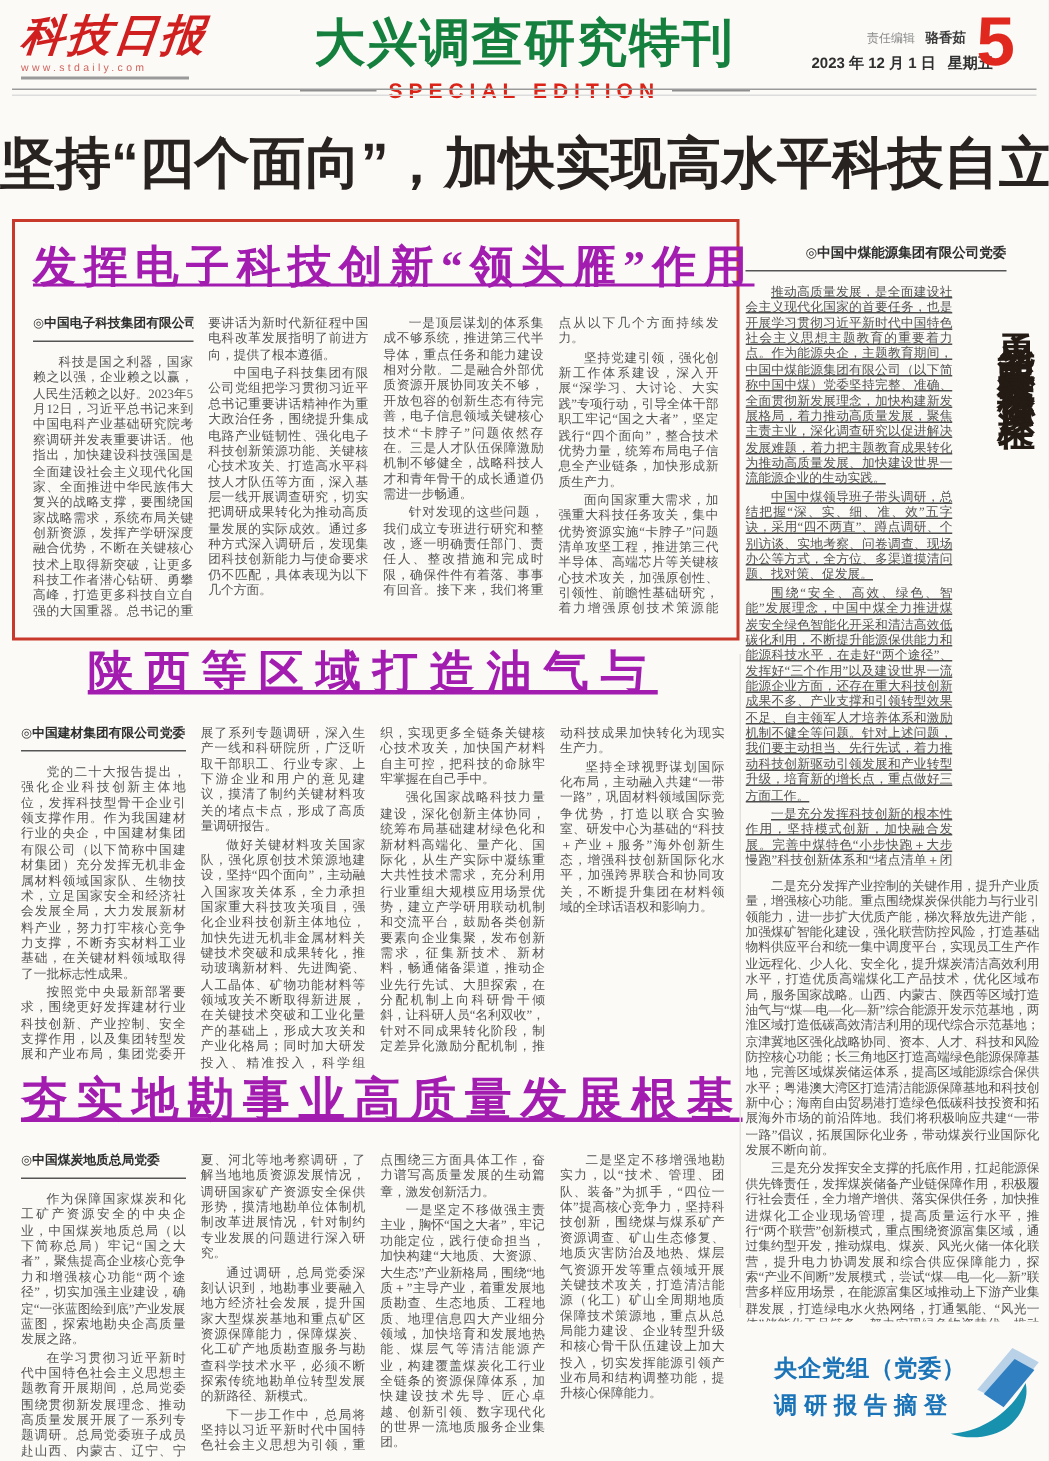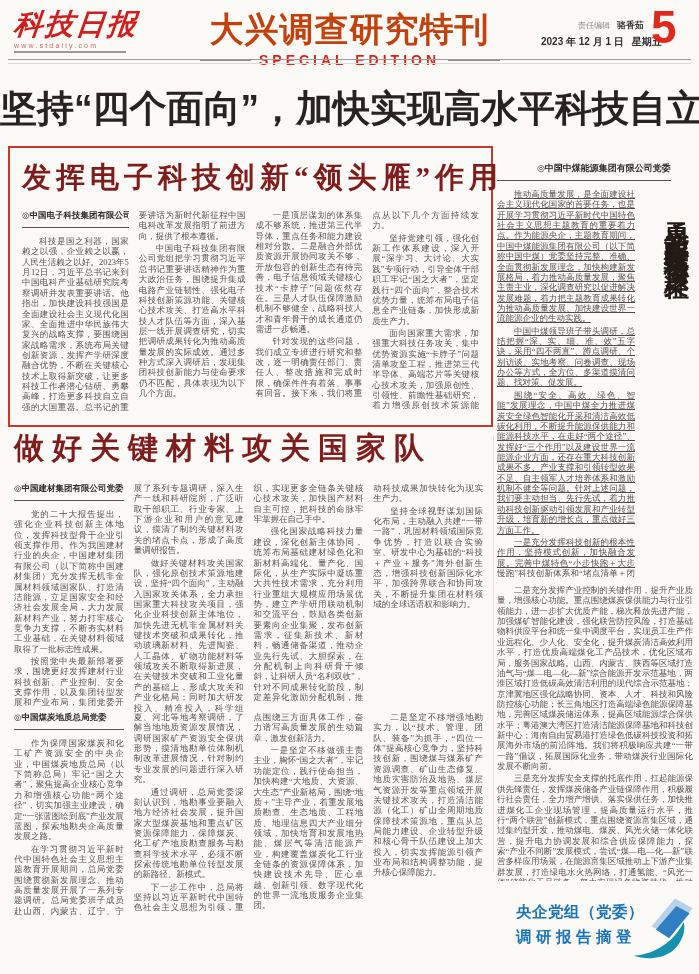--- a/index.html
+++ b/index.html
@@ -16,21 +16,21 @@
     font-family:"Liberation Serif","DejaVu Serif",serif;
     font-style:italic;font-weight:800;font-size:29px;line-height:1;
     color:#cf1f1f;transform:skewX(-6deg);letter-spacing:2px;white-space:nowrap;
   }
   .logo-url{
     margin-top:3px;font-size:7px;letter-spacing:2.2px;color:#d0655e;
     border-bottom:2px solid #9a9a9a;padding-bottom:2px;width:112px;white-space:nowrap;
   }
   .edition-block{position:absolute;left:50%;top:12px;transform:translateX(-50%);text-align:center;}
   .edition-title{
-    font-size:34px;font-weight:900;color:#c2410c;letter-spacing:1px;
+    font-size:34px;font-weight:900;color:#15803d;letter-spacing:1px;
     line-height:1;white-space:nowrap;
   }
   .edition-sub{display:flex;align-items:center;gap:8px;margin-top:6px;width:300px;margin-left:auto;margin-right:auto;}
   .edition-sub .rule{flex:1;height:1px;background:#8f8f8f;}
   .edition-sub .label{font-size:14px;font-weight:700;color:#dc2318;letter-spacing:4px;white-space:nowrap;}
   .editor-row{position:absolute;left:578px;top:19px;font-size:8px;color:#888;white-space:nowrap;}
   .editor-row .name{font-size:9px;font-weight:700;color:#3d3d3d;margin-left:7px;}
   .date-row{position:absolute;left:541px;top:35px;font-size:10px;font-weight:700;color:#2f2f2f;white-space:nowrap;}
   .date-row .weekday{margin-left:8px;}
   .page-number{
@@ -42,22 +42,22 @@
 
   
   .main-headline{
     position:absolute;left:0;top:84px;width:699px;text-align:center;
     font-size:37px;font-weight:900;color:#282220;letter-spacing:0px;
     font-family:"Liberation Sans","DejaVu Sans",sans-serif;white-space:nowrap;
   }
 
   
   .art-h2{
-    font-family:"Liberation Serif","DejaVu Serif",serif;
-    font-weight:700;color:#7f1d1d;margin:0;white-space:nowrap;
+    text-align:center;font-family:"Liberation Serif","DejaVu Serif",serif;
+    font-weight:700;color:#a21caf;margin:0;white-space:nowrap;text-decoration:underline;
   }
   .byline{
     font-size:8.5px;font-weight:700;color:#2f2f2f;
     border-bottom:1px solid #555;padding-bottom:5px;margin-bottom:8px;
     white-space:nowrap;overflow:hidden;
   }
   .flow p, .cols4 p{
     margin:0 0 2px 0;text-indent:2em;text-align:justify;
     font-size:8.5px;line-height:1.22;color:#545454;
     font-family:"Liberation Serif","DejaVu Serif",serif;
@@ -144,34 +144,35 @@
           <p>中国电子科技集团有限公司党组把学习贯彻习近平总书记重要讲话精神作为重大政治任务，围绕提升集成电路产业链韧性、强化电子科技创新策源功能、关键核心技术攻关、打造高水平科技人才队伍等方面，深入基层一线开展调查研究，切实把调研成果转化为推动高质量发展的实际成效。通过多种方式深入调研后，发现集团科技创新能力与使命要求仍不匹配，具体表现为以下几个方面。</p>
           <p>一是顶层谋划的体系集成不够系统，推进第三代半导体，重点任务和能力建设相对分散。二是融合外部优质资源开展协同攻关不够，开放包容的创新生态有待完善，电子信息领域关键核心技术“卡脖子”问题依然存在。三是人才队伍保障激励机制不够健全，战略科技人才和青年骨干的成长通道仍需进一步畅通。</p>
           <p>针对发现的这些问题，我们成立专班进行研究和整改，逐一明确责任部门、责任人、整改措施和完成时限，确保件件有着落、事事有回音。接下来，我们将重点从以下几个方面持续发力。</p>
           <p>坚持党建引领，强化创新工作体系建设，深入开展“深学习、大讨论、大实践”专项行动，引导全体干部职工牢记“国之大者”，坚定践行“四个面向”，整合技术优势力量，统筹布局电子信息全产业链条，加快形成新质生产力。</p>
           <p>面向国家重大需求，加强重大科技任务攻关，集中优势资源实施“卡脖子”问题清单攻坚工程，推进第三代半导体、高端芯片等关键核心技术攻关，加强原创性、引领性、前瞻性基础研究，着力增强原创技术策源能力，不断提升科技自立自强水平。</p>
         </div>
     </div>
   </div>
 
   <div class="art-jiancai">
-    <h2 class="art-h2">做好关键材料攻关国家队</h2>
+    <h2 class="art-h2">陕西等区域打造油气与</h2>
     <div class="cols4">
       <div class="byline">◎中国建材集团有限公司党委</div>
       <div>
-          <p>党的二十大报告提出，强化企业科技创新主体地位，发挥科技型骨干企业引领支撑作用。作为我国建材行业的央企，中国建材集团有限公司（以下简称中国建材集团）充分发挥无机非金属材料领域国家队、打造清洁能源，立足国家安全和经济社会发展全局，大力发展新材料产业，努力打牢核心竞争力支撑，不断夯实材料工业基础，在关键材料领域取得了一批标志性成果。</p>
+          <p>党的二十大报告提出，强化企业科技创新主体地位，发挥科技型骨干企业引领支撑作用。作为我国建材行业的央企，中国建材集团有限公司（以下简称中国建材集团）充分发挥无机非金属材料领域国家队、生物技术，立足国家安全和经济社会发展全局，大力发展新材料产业，努力打牢核心竞争力支撑，不断夯实材料工业基础，在关键材料领域取得了一批标志性成果。</p>
           <p>按照党中央最新部署要求，围绕更好发挥建材行业科技创新、产业控制、安全支撑作用，以及集团转型发展和产业布局，集团党委开展了系列专题调研，深入生产一线和科研院所，广泛听取干部职工、行业专家、上下游企业和用户的意见建议，摸清了制约关键材料攻关的堵点卡点，形成了高质量调研报告。</p>
           <p>做好关键材料攻关国家队，强化原创技术策源地建设，坚持“四个面向”，主动融入国家攻关体系，全力承担国家重大科技攻关项目，强化企业科技创新主体地位，加快先进无机非金属材料关键技术突破和成果转化，推动玻璃新材料、先进陶瓷、人工晶体、矿物功能材料等领域攻关不断取得新进展，在关键技术突破和工业化量产的基础上，形成大攻关和产业化格局；同时加大研发投入、精准投入，科学组织，实现更多全链条关键核心技术攻关，加快国产材料自主可控，把科技的命脉牢牢掌握在自己手中。</p>
           <p>强化国家战略科技力量建设，深化创新主体协同，统筹布局基础建材绿色化和新材料高端化、量产化、国际化，从生产实际中凝练重大共性技术需求，充分利用行业重组大规模应用场景优势，建立产学研用联动机制和交流平台，鼓励各类创新要素向企业集聚，发布创新需求，征集新技术、新材料，畅通储备渠道，推动企业先行先试、大胆探索，在分配机制上向科研骨干倾斜，让科研人员“名利双收”，针对不同成果转化阶段，制定差异化激励分配机制，推动科技成果加快转化为现实生产力。</p>
           <p>坚持全球视野谋划国际化布局，主动融入共建“一带一路”，巩固材料领域国际竞争优势，打造以联合实验室、研发中心为基础的“科技＋产业＋服务”海外创新生态，增强科技创新国际化水平，加强跨界联合和协同攻关，不断提升集团在材料领域的全球话语权和影响力。</p>
         </div>
     </div>
   </div>
 
   <div class="art-meitan">
+    <h2 class="art-h2">夯实地勘事业高质量发展根基</h2>
     <div class="cols4">
       <div class="byline">◎中国煤炭地质总局党委</div>
       <div>
           <p>作为保障国家煤炭和化工矿产资源安全的中央企业，中国煤炭地质总局（以下简称总局）牢记“国之大者”，聚焦提高企业核心竞争力和增强核心功能“两个途径”，切实加强主业建设，确定“一张蓝图绘到底”产业发展蓝图，探索地勘央企高质量发展之路。</p>
           <p>在学习贯彻习近平新时代中国特色社会主义思想主题教育开展期间，总局党委围绕贯彻新发展理念、推动高质量发展开展了一系列专题调研。总局党委班子成员赴山西、内蒙古、辽宁、宁夏、河北等地考察调研，了解当地地质资源发展情况，调研国家矿产资源安全保供形势，摸清地勘单位体制机制改革进展情况，针对制约专业发展的问题进行深入研究。</p>
           <p>通过调研，总局党委深刻认识到，地勘事业要融入地方经济社会发展，提升国家大型煤炭基地和重点矿区资源保障能力，保障煤炭、化工矿产地质勘查服务与勘查科学技术水平，必须不断探索传统地勘单位转型发展的新路径、新模式。</p>
           <p>下一步工作中，总局将坚持以习近平新时代中国特色社会主义思想为引领，重点围绕三方面具体工作，奋力谱写高质量发展的生动篇章，激发创新活力。</p>
           <p>一是坚定不移做强主责主业，胸怀“国之大者”，牢记功能定位，践行使命担当，加快构建“大地质、大资源、大生态”产业新格局，围绕“地质＋”主导产业，着重发展地质勘查、生态地质、工程地质、地理信息四大产业细分领域，加快培育和发展地热能、煤层气等清洁能源产业，构建覆盖煤炭化工行业全链条的资源保障体系，加快建设技术先导、匠心卓越、创新引领、数字现代化的世界一流地质服务企业集团。</p>
           <p>二是坚定不移增强地勘实力，以“技术、管理、团队、装备”为抓手，“四位一体”提高核心竞争力，坚持科技创新，围绕煤与煤系矿产资源调查、矿山生态修复、地质灾害防治及地热、煤层气资源开发等重点领域开展关键技术攻关，打造清洁能源（化工）矿山全周期地质保障技术策源地，重点从总局能力建设、企业转型升级和核心骨干队伍建设上加大投入，切实发挥能源引领产业布局和结构调整功能，提升核心保障能力。</p>
         </div>

